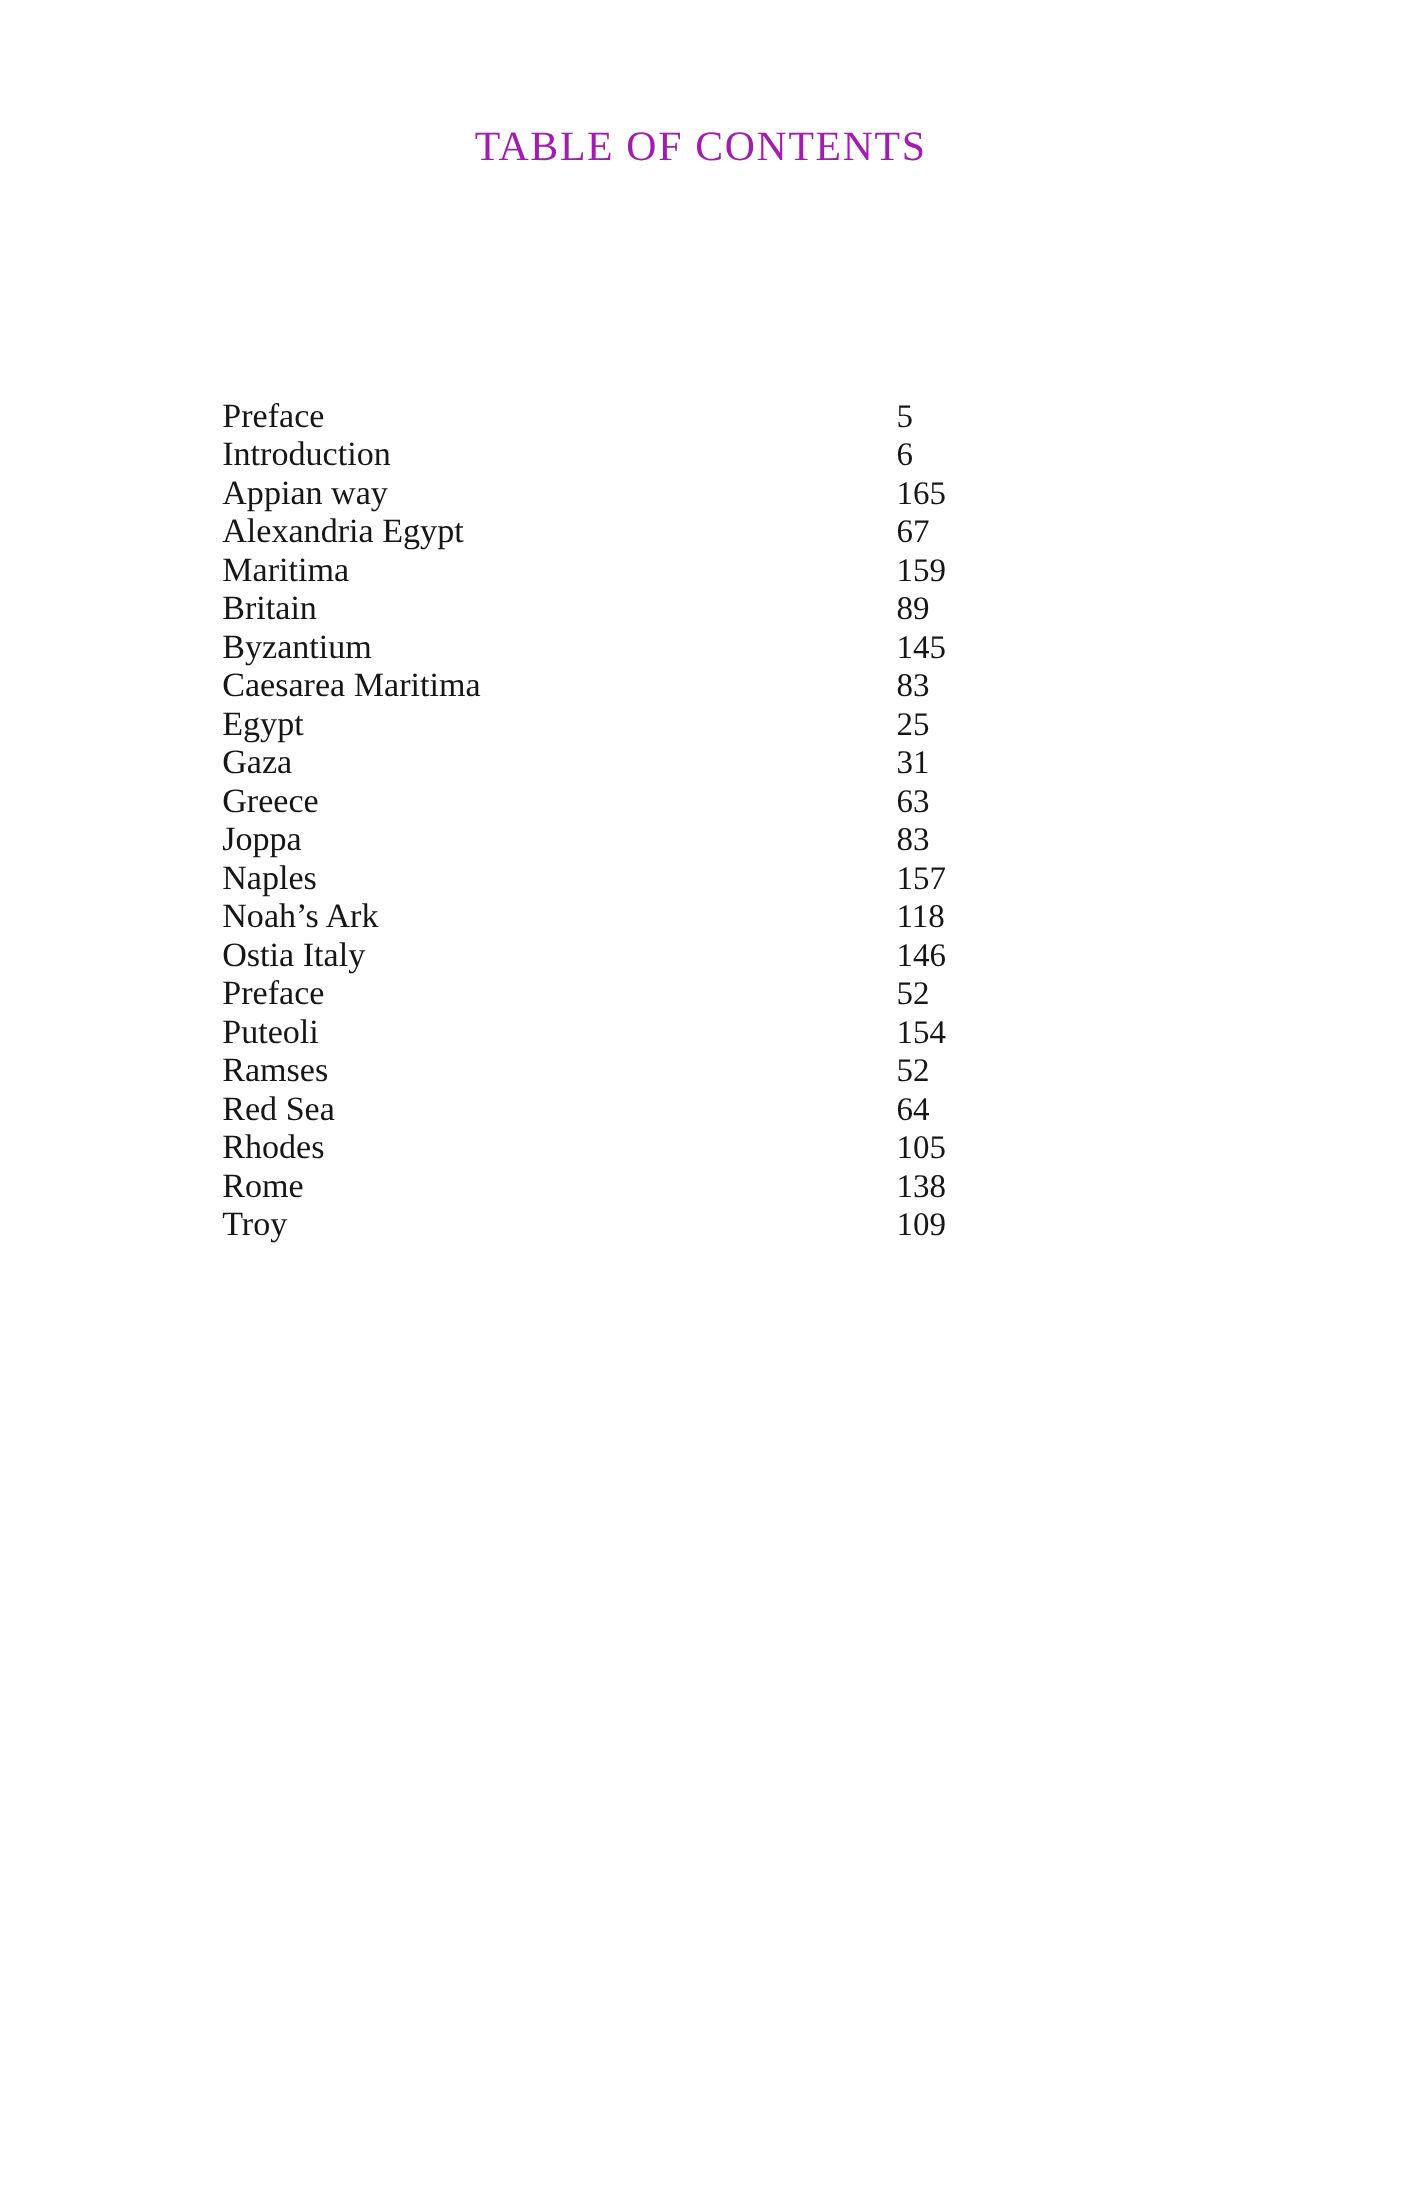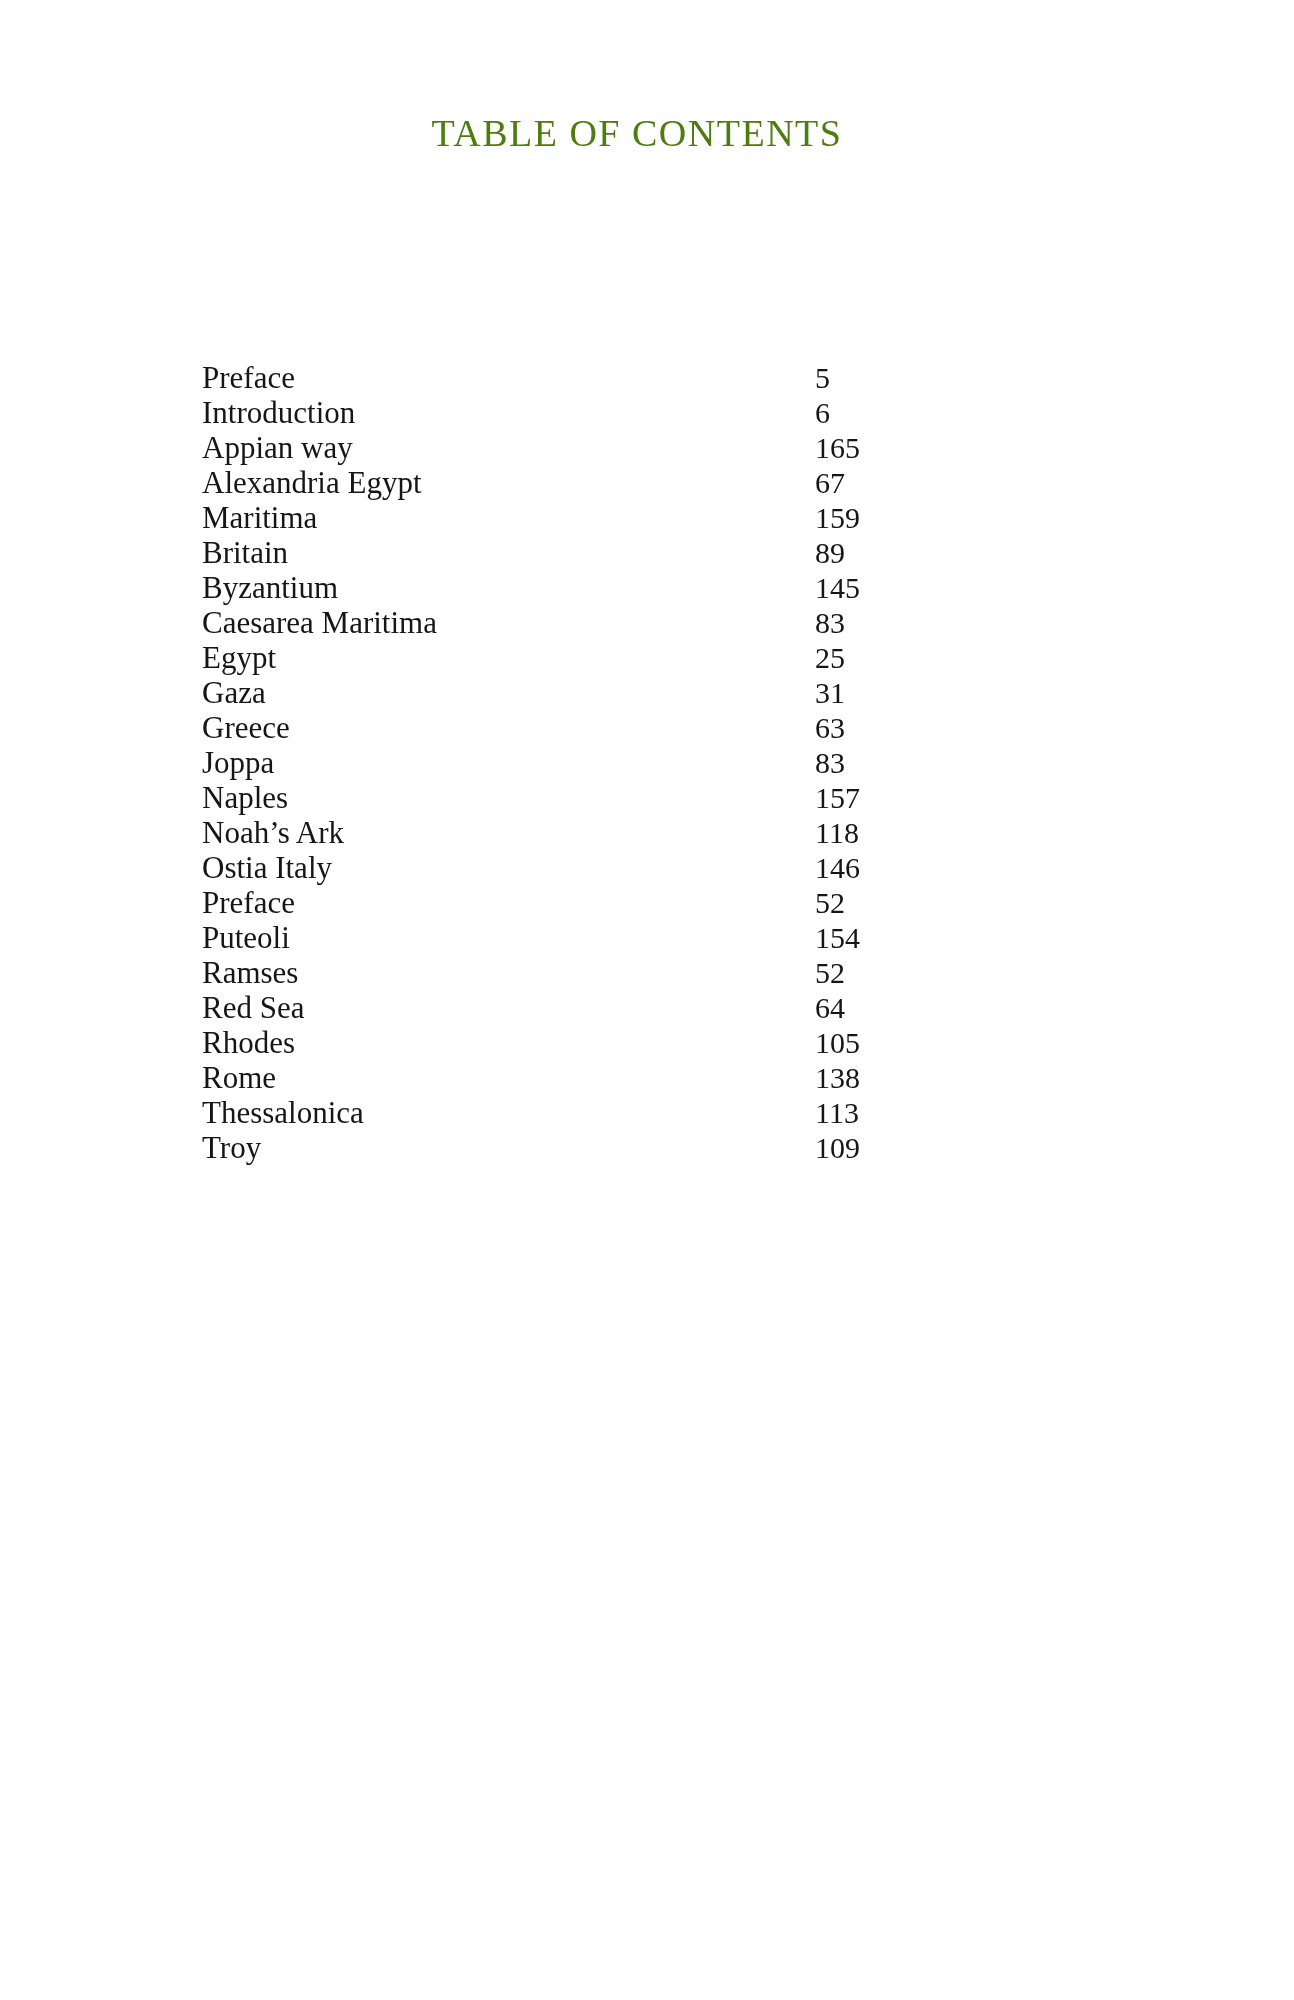--- a/index.html
+++ b/index.html
@@ -24,21 +24,21 @@
     position: absolute;
     top: 114px;
     left: 0;
     right: 20px;
     margin: 0;
     text-align: center;
     font-size: 38px;
     font-weight: normal;
     letter-spacing: 1.5px;
     line-height: 1;
-    color: #4d7c0f;
+    color: #a21caf;
   }
   .toc-list {
     position: absolute;
     left: 202px;
     top: 360px;
     width: 900px;
   }
   .toc-row {
     display: grid;
     grid-template-columns: 613px auto;
@@ -167,23 +167,19 @@
   <div class="toc-row">
     <a class="toc-link">Rhodes</a>
     <span class="toc-page-num">105</span>
   </div>
 
   <div class="toc-row">
     <a class="toc-link">Rome</a>
     <span class="toc-page-num">138</span>
   </div>
 
-  <div class="toc-row">
-    <a class="toc-link">Thessalonica</a>
-    <span class="toc-page-num">113</span>
-  </div>
 
   <div class="toc-row">
     <a class="toc-link">Troy</a>
     <span class="toc-page-num">109</span>
   </div>
 </div>
 </div>
 
 </body></html>

